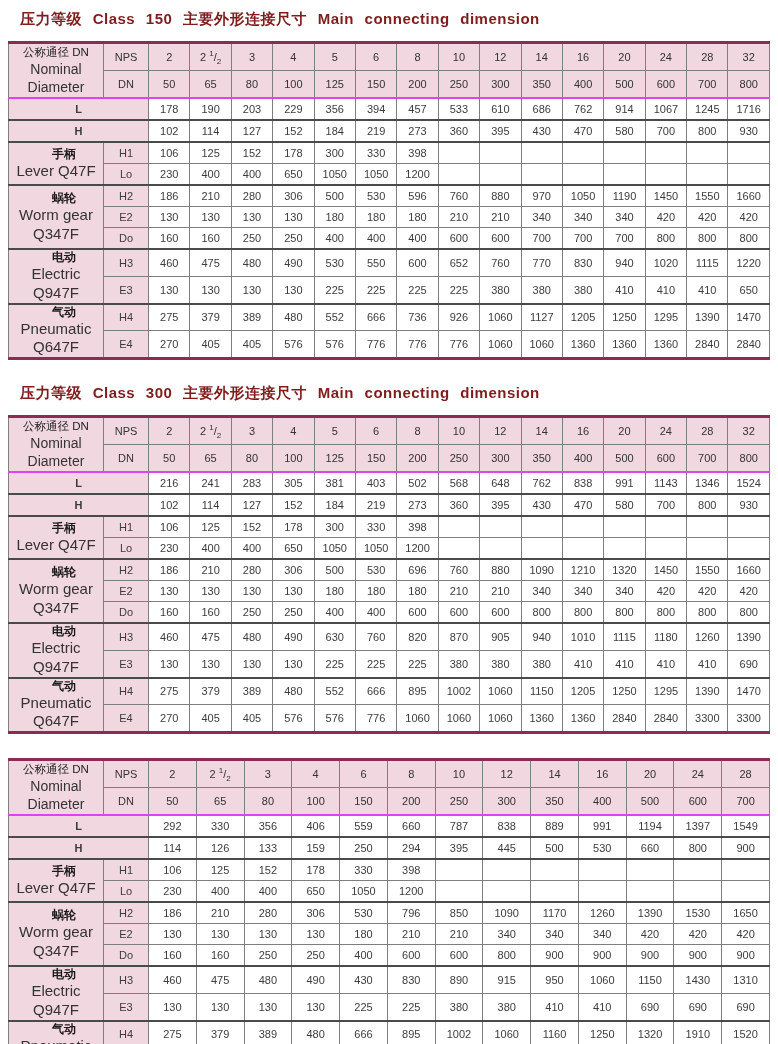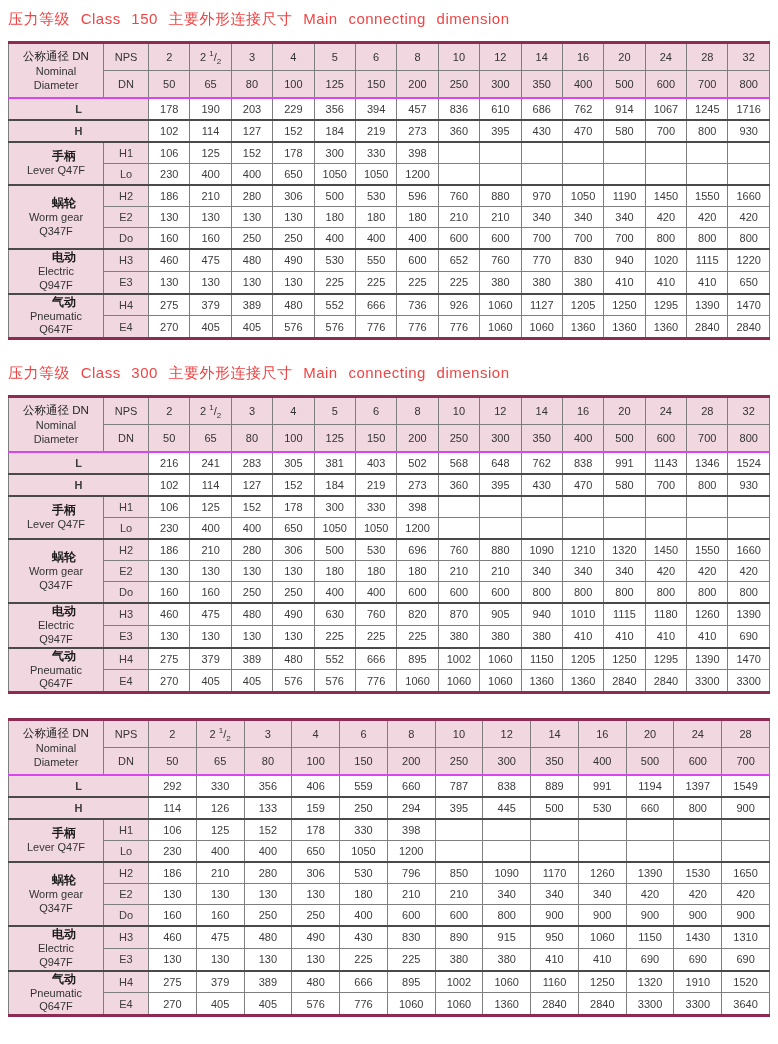--- a/index.html
+++ b/index.html
@@ -10,23 +10,23 @@
   }
   .page {
     width: 778px;
     box-sizing: border-box;
     padding: 6px 8px 10px 8px;
     background: #ffffff;
   }
   .tbl-section { margin-bottom: 24px; }
   .tbl-title {
     font-size: 15px;
-    font-weight: normal;
-    color: #ef4444;
-    margin: 4px 0 12px 0;
+    font-weight: bold;
+    color: #7f1d1d;
+    margin: 4px 0 12px 12px;
     letter-spacing: 0.5px;
     word-spacing: 6px;
     white-space: nowrap;
   }
   table.dims {
     border-collapse: collapse;
     table-layout: fixed;
     width: 762px;
     border-top: 3px solid #8e2b52;
     border-bottom: 3px solid #8e2b52;
@@ -41,24 +41,24 @@
     height: 20px;
     overflow: hidden;
     white-space: nowrap;
   }
   table.dims td.pink { background: #f1d7e0; }
   table.dims td.hdr { height: 26px; color: #333; }
   table.dims td.hdr-bot { border-bottom: 2px solid #d946ef; }
   table.dims td.gt { border-top: 2px solid #4a4a4a; }
   td.corner { line-height: 1.3; }
   td.corner .zh-line { font-size: 11.5px; color: #222; }
-  td.corner .en-line { font-size: 11px; color: #333; }
+  td.corner .en-line { font-size: 14px; color: #333; }
   td.glabel { line-height: 1.25; padding: 1px; }
   td.glabel .zh-line { font-size: 12px; font-weight: bold; color: #1a1a1a; margin-left: 16px; }
-  td.glabel .en-line { font-size: 11px; color: #333; }
+  td.glabel .en-line { font-size: 15px; color: #333; }
   td.rowlabel { font-weight: bold; color: #222; font-size: 11.5px; }
   td.sublabel { color: #333; }
   sup, sub { font-size: 8px; }
 </style>
 </head>
 <body>
 
 <div class="page">
 
   <section class="tbl-section">
@@ -128,21 +128,21 @@
             </tr>
             <tr>
               <td class="pink rowlabel gt" colspan="2">L</td>
               <td class="gt">178</td>
               <td class="gt">190</td>
               <td class="gt">203</td>
               <td class="gt">229</td>
               <td class="gt">356</td>
               <td class="gt">394</td>
               <td class="gt">457</td>
-              <td class="gt">836</td>
+              <td class="gt">533</td>
               <td class="gt">610</td>
               <td class="gt">686</td>
               <td class="gt">762</td>
               <td class="gt">914</td>
               <td class="gt">1067</td>
               <td class="gt">1245</td>
               <td class="gt">1716</td>
             </tr>
             <tr>
               <td class="pink rowlabel gt" colspan="2">H</td>

